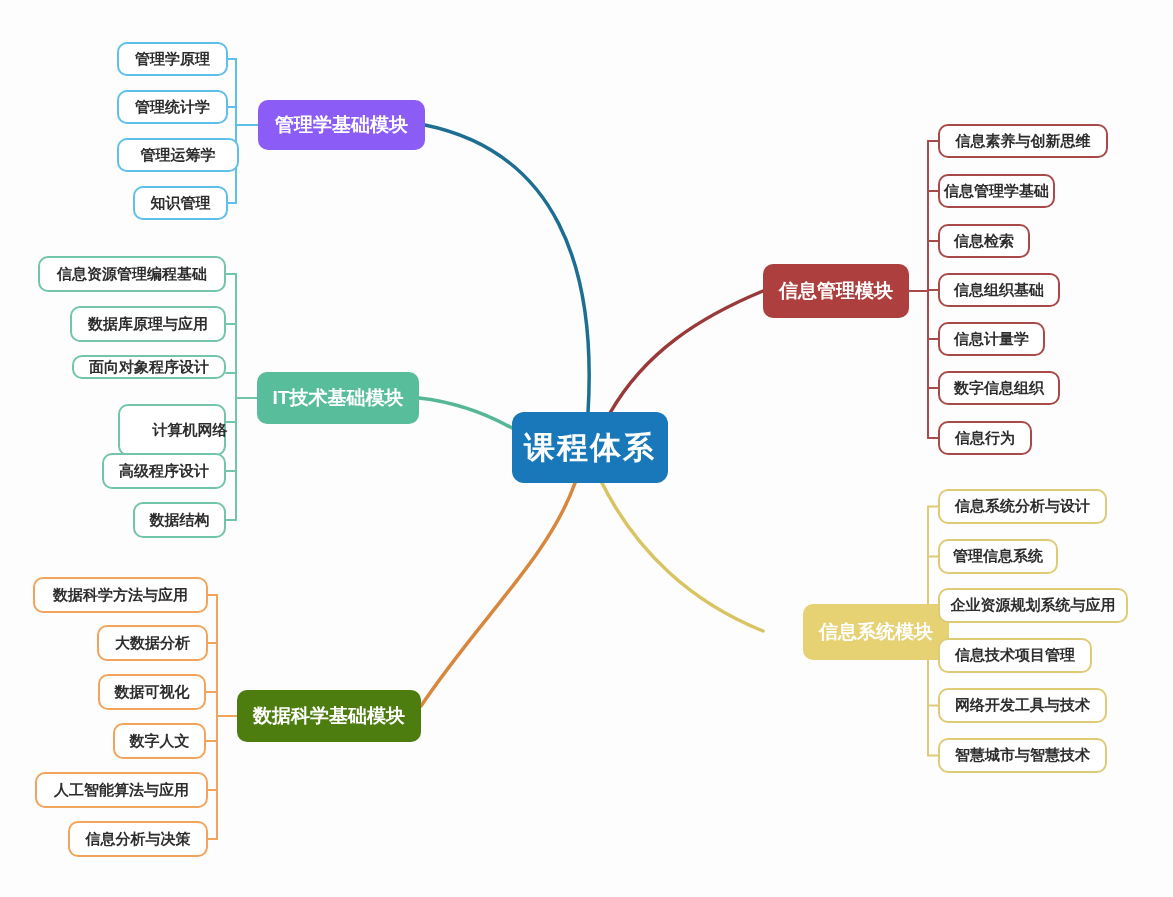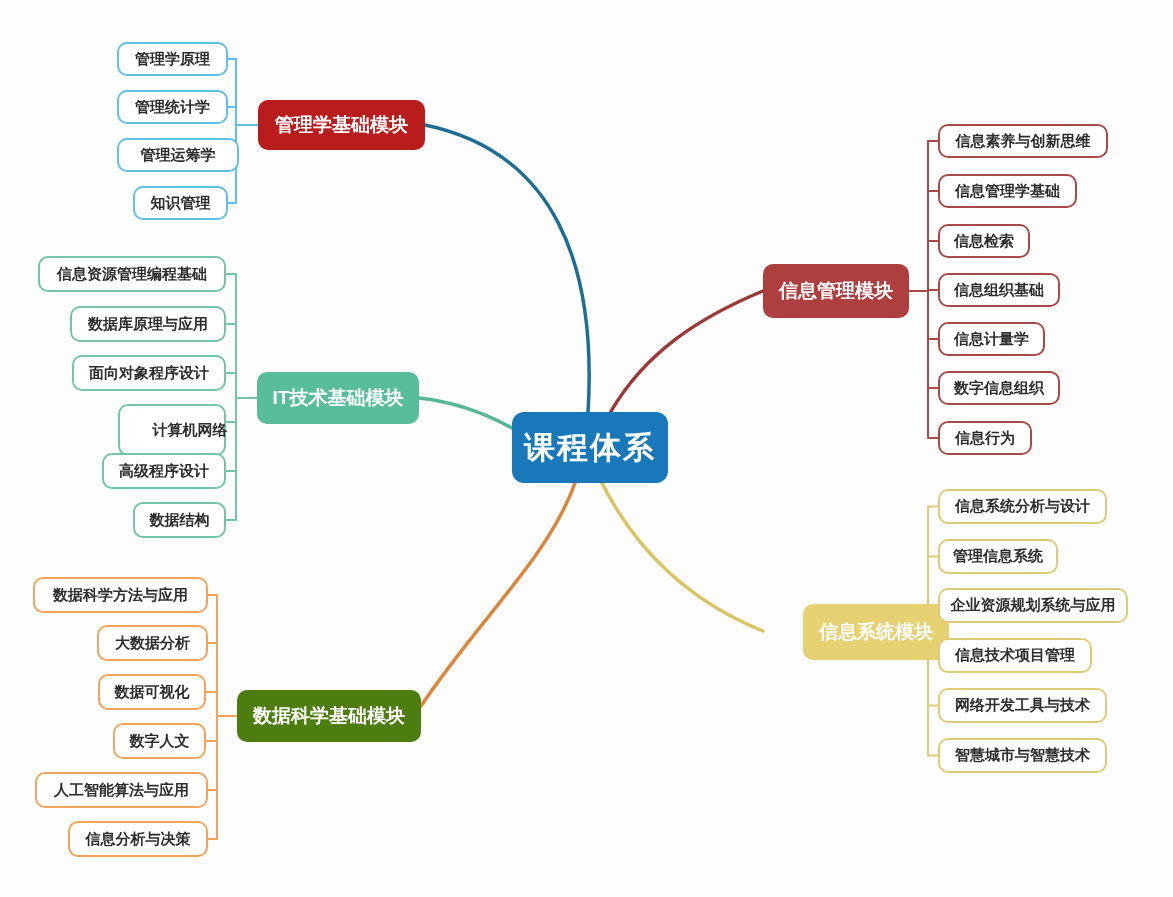--- a/index.html
+++ b/index.html
@@ -71,42 +71,42 @@
       <path d="M928,506.5 L928,755.5" fill="none" stroke="#decb76" stroke-width="2" stroke-linecap="round" stroke-linejoin="round"></path>
       <path d="M938,506.5 L928,506.5" fill="none" stroke="#decb76" stroke-width="2" stroke-linecap="round" stroke-linejoin="round"></path>
       <path d="M938,556.5 L928,556.5" fill="none" stroke="#decb76" stroke-width="2" stroke-linecap="round" stroke-linejoin="round"></path>
       <path d="M938,605.5 L928,605.5" fill="none" stroke="#decb76" stroke-width="2" stroke-linecap="round" stroke-linejoin="round"></path>
       <path d="M938,655.5 L928,655.5" fill="none" stroke="#decb76" stroke-width="2" stroke-linecap="round" stroke-linejoin="round"></path>
       <path d="M938,705.5 L928,705.5" fill="none" stroke="#decb76" stroke-width="2" stroke-linecap="round" stroke-linejoin="round"></path>
       <path d="M938,755.5 L928,755.5" fill="none" stroke="#decb76" stroke-width="2" stroke-linecap="round" stroke-linejoin="round"></path>
       <path d="M928,632 L909,632" fill="none" stroke="#decb76" stroke-width="2" stroke-linecap="round" stroke-linejoin="round"></path>
     </svg>
   <div class="node root-node" id="root-node" style="left: 512px; top: 412px; width: 156px; height: 71px; background: rgb(24, 120, 185); color: rgb(255, 255, 255);">课程体系</div>
-<div class="node branch-node" style="background: #b91c1c; left: 258px; top: 100px; width: 167px; height: 50px;">管理学基础模块</div>
+<div class="node branch-node" style="background: #8b5cf6; left: 258px; top: 100px; width: 167px; height: 50px;">管理学基础模块</div>
     <div class="node child-node" style="border-color: rgb(94, 192, 232); left: 117px; top: 42px; width: 111px; height: 34px;">管理学原理</div>
     <div class="node child-node" style="border-color: rgb(94, 192, 232); left: 117px; top: 90px; width: 111px; height: 34px;">管理统计学</div>
     <div class="node child-node" style="border-color: rgb(94, 192, 232); left: 117px; top: 138px; width: 122px; height: 34px;">管理运筹学</div>
     <div class="node child-node" style="border-color: rgb(94, 192, 232); left: 133px; top: 186px; width: 95px; height: 34px;">知识管理</div>
     <div class="node branch-node" style="background: rgb(88, 189, 155); left: 257px; top: 372px; width: 162px; height: 52px;">IT技术基础模块</div>
     <div class="node child-node" style="border-color: rgb(114, 197, 168); left: 38px; top: 256px; width: 188px; height: 36px;">信息资源管理编程基础</div>
     <div class="node child-node" style="border-color: rgb(114, 197, 168); left: 70px; top: 306px; width: 156px; height: 36px;">数据库原理与应用</div>
-    <div class="node child-node" style="border-color: rgb(114, 197, 168); left: 72px; top: 355px; width: 154px; height: 36px;">面向对象程序设计</div>
+    <div class="node child-node" style="border-color: rgb(114, 197, 168); left: 72px; top: 355px; width: 154px; height: 24px;">面向对象程序设计</div>
     <div class="node child-node" style="border-color: rgb(114, 197, 168); left: 118px; top: 404px; width: 108px; height: 52px; padding-left: 36px;">计算机网络</div>
     <div class="node child-node" style="border-color: rgb(114, 197, 168); left: 102px; top: 453px; width: 124px; height: 36px;">高级程序设计</div>
     <div class="node child-node" style="border-color: rgb(114, 197, 168); left: 133px; top: 502px; width: 93px; height: 36px;">数据结构</div>
     <div class="node branch-node" style="background: #4d7c0f; left: 237px; top: 690px; width: 184px; height: 52px;">数据科学基础模块</div>
     <div class="node child-node" style="border-color: rgb(242, 164, 92); left: 33px; top: 577px; width: 175px; height: 36px;">数据科学方法与应用</div>
     <div class="node child-node" style="border-color: rgb(242, 164, 92); left: 97px; top: 625px; width: 111px; height: 36px;">大数据分析</div>
     <div class="node child-node" style="border-color: rgb(242, 164, 92); left: 98px; top: 674px; width: 108px; height: 36px;">数据可视化</div>
     <div class="node child-node" style="border-color: rgb(242, 164, 92); left: 113px; top: 723px; width: 93px; height: 36px;">数字人文</div>
     <div class="node child-node" style="border-color: rgb(242, 164, 92); left: 35px; top: 772px; width: 173px; height: 36px;">人工智能算法与应用</div>
     <div class="node child-node" style="border-color: rgb(242, 164, 92); left: 68px; top: 821px; width: 140px; height: 36px;">信息分析与决策</div>
     <div class="node branch-node" style="background: rgb(174, 63, 63); left: 763px; top: 264px; width: 146px; height: 54px;">信息管理模块</div>
     <div class="node child-node" style="border-color: rgb(169, 74, 74); left: 938px; top: 124px; width: 170px; height: 34px;">信息素养与创新思维</div>
-    <div class="node child-node" style="border-color: rgb(169, 74, 74); left: 938px; top: 174px; width: 139px; height: 34px;">信息管理学基础</div>
+    <div class="node child-node" style="border-color: rgb(169, 74, 74); left: 938px; top: 174px; width: 117px; height: 34px;">信息管理学基础</div>
     <div class="node child-node" style="border-color: rgb(169, 74, 74); left: 938px; top: 224px; width: 92px; height: 34px;">信息检索</div>
     <div class="node child-node" style="border-color: rgb(169, 74, 74); left: 938px; top: 273px; width: 122px; height: 34px;">信息组织基础</div>
     <div class="node child-node" style="border-color: rgb(169, 74, 74); left: 938px; top: 322px; width: 107px; height: 34px;">信息计量学</div>
     <div class="node child-node" style="border-color: rgb(169, 74, 74); left: 938px; top: 371px; width: 122px; height: 34px;">数字信息组织</div>
     <div class="node child-node" style="border-color: rgb(169, 74, 74); left: 938px; top: 421px; width: 94px; height: 34px;">信息行为</div>
     <div class="node branch-node" style="background: rgb(230, 209, 115); left: 763px; top: 604px; width: 146px; height: 56px; margin-left: 40px;">信息系统模块</div>
     <div class="node child-node" style="border-color: rgb(222, 203, 118); left: 938px; top: 489px; width: 169px; height: 35px;">信息系统分析与设计</div>
     <div class="node child-node" style="border-color: rgb(222, 203, 118); left: 938px; top: 539px; width: 120px; height: 35px;">管理信息系统</div>
     <div class="node child-node" style="border-color: rgb(222, 203, 118); left: 938px; top: 588px; width: 190px; height: 35px;">企业资源规划系统与应用</div>
     <div class="node child-node" style="border-color: rgb(222, 203, 118); left: 938px; top: 638px; width: 154px; height: 35px;">信息技术项目管理</div>

